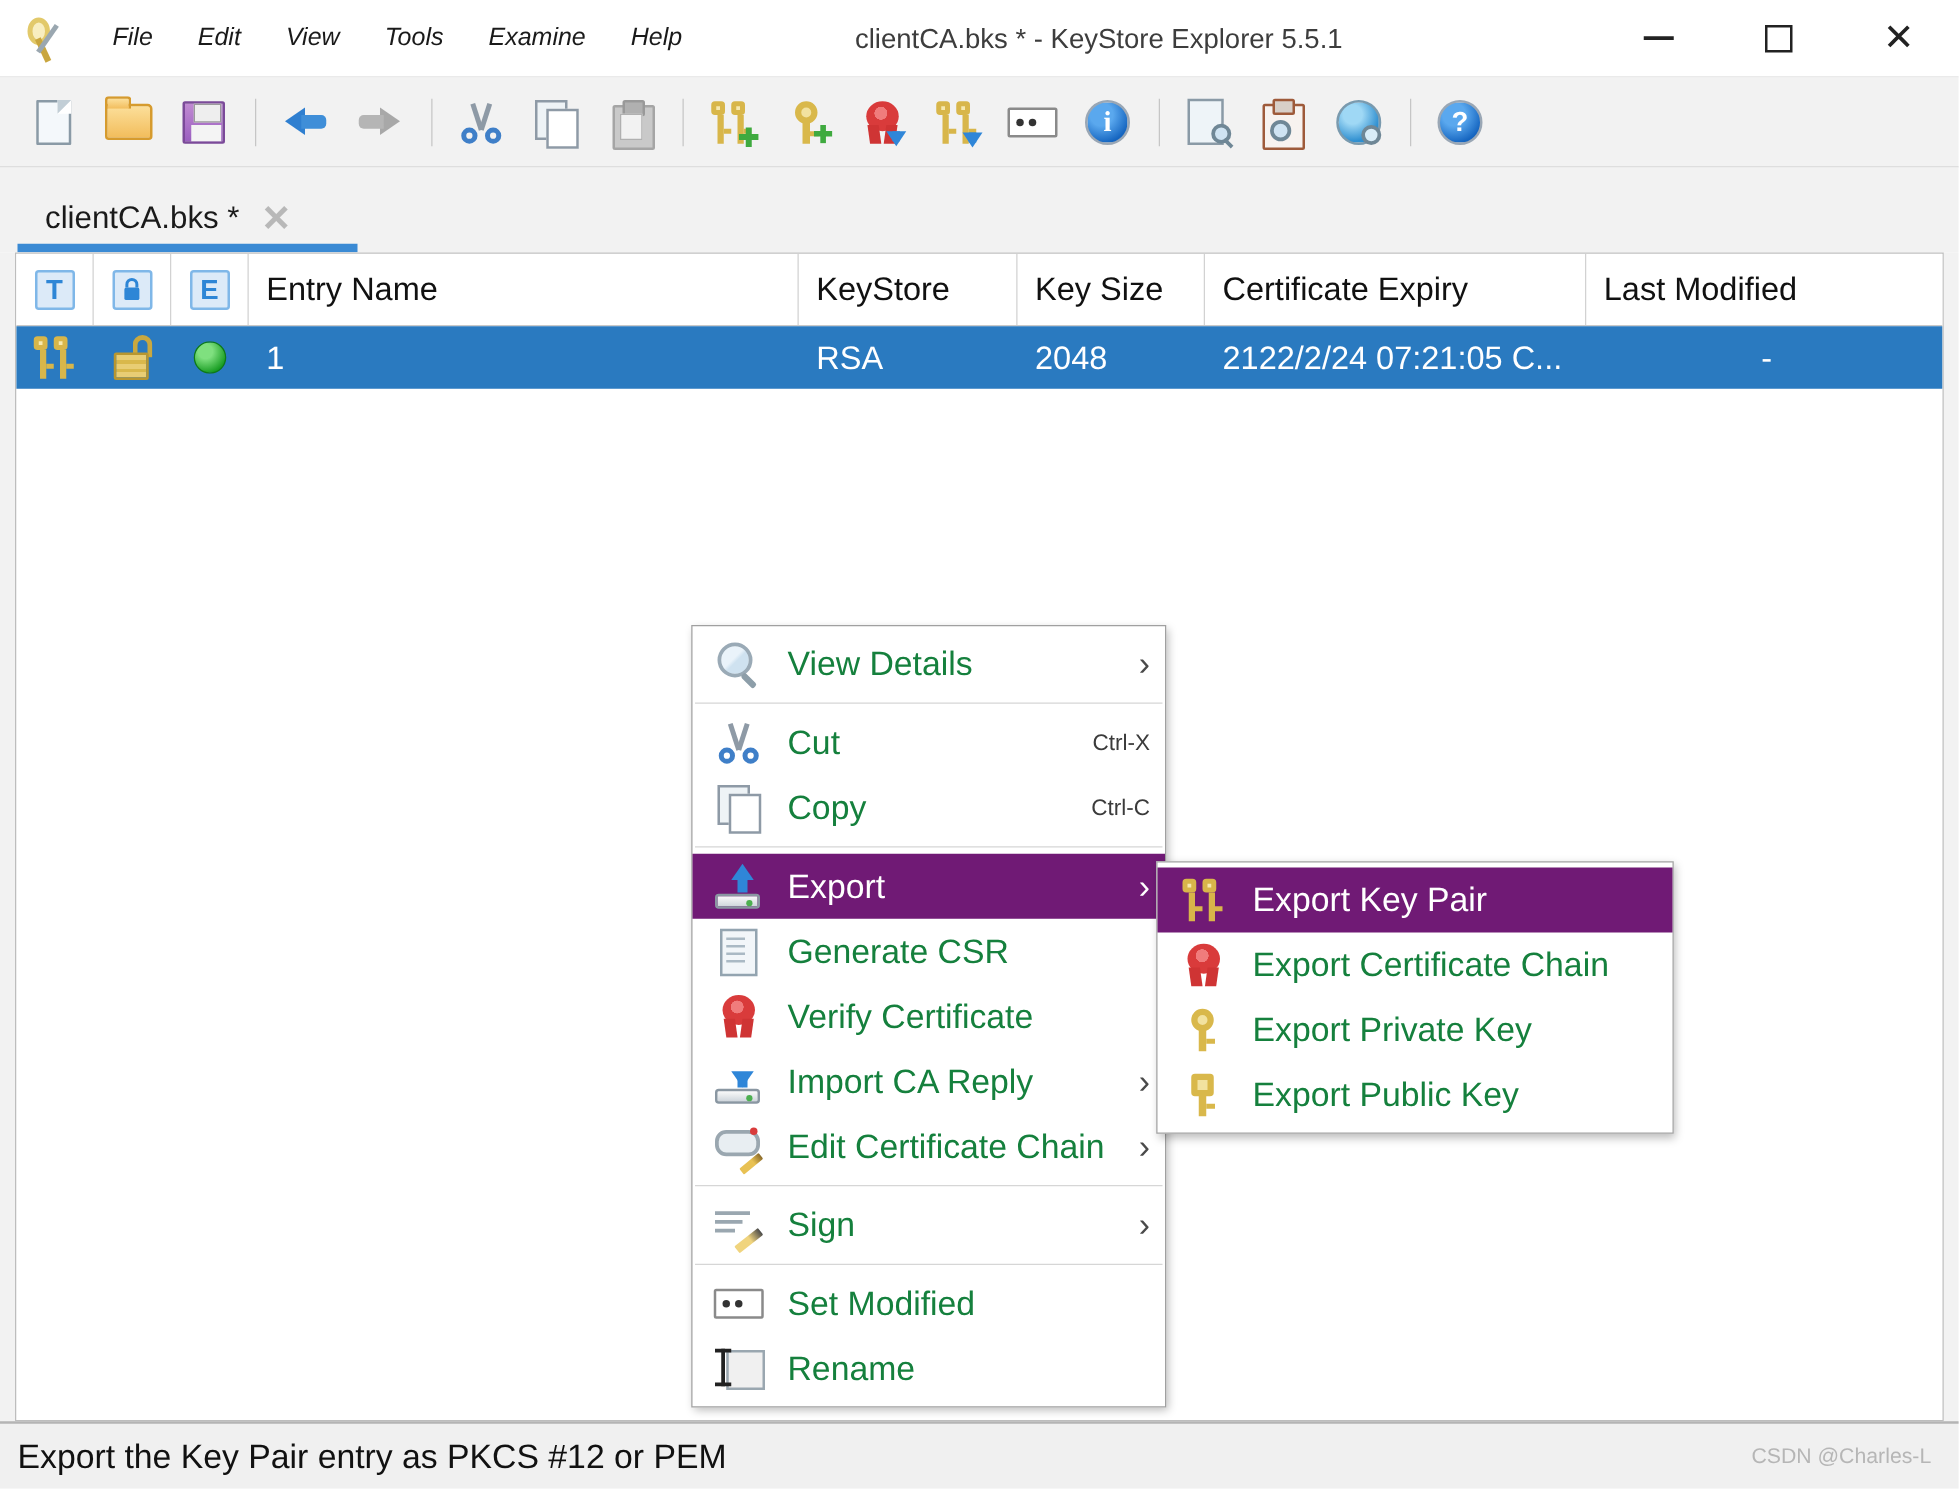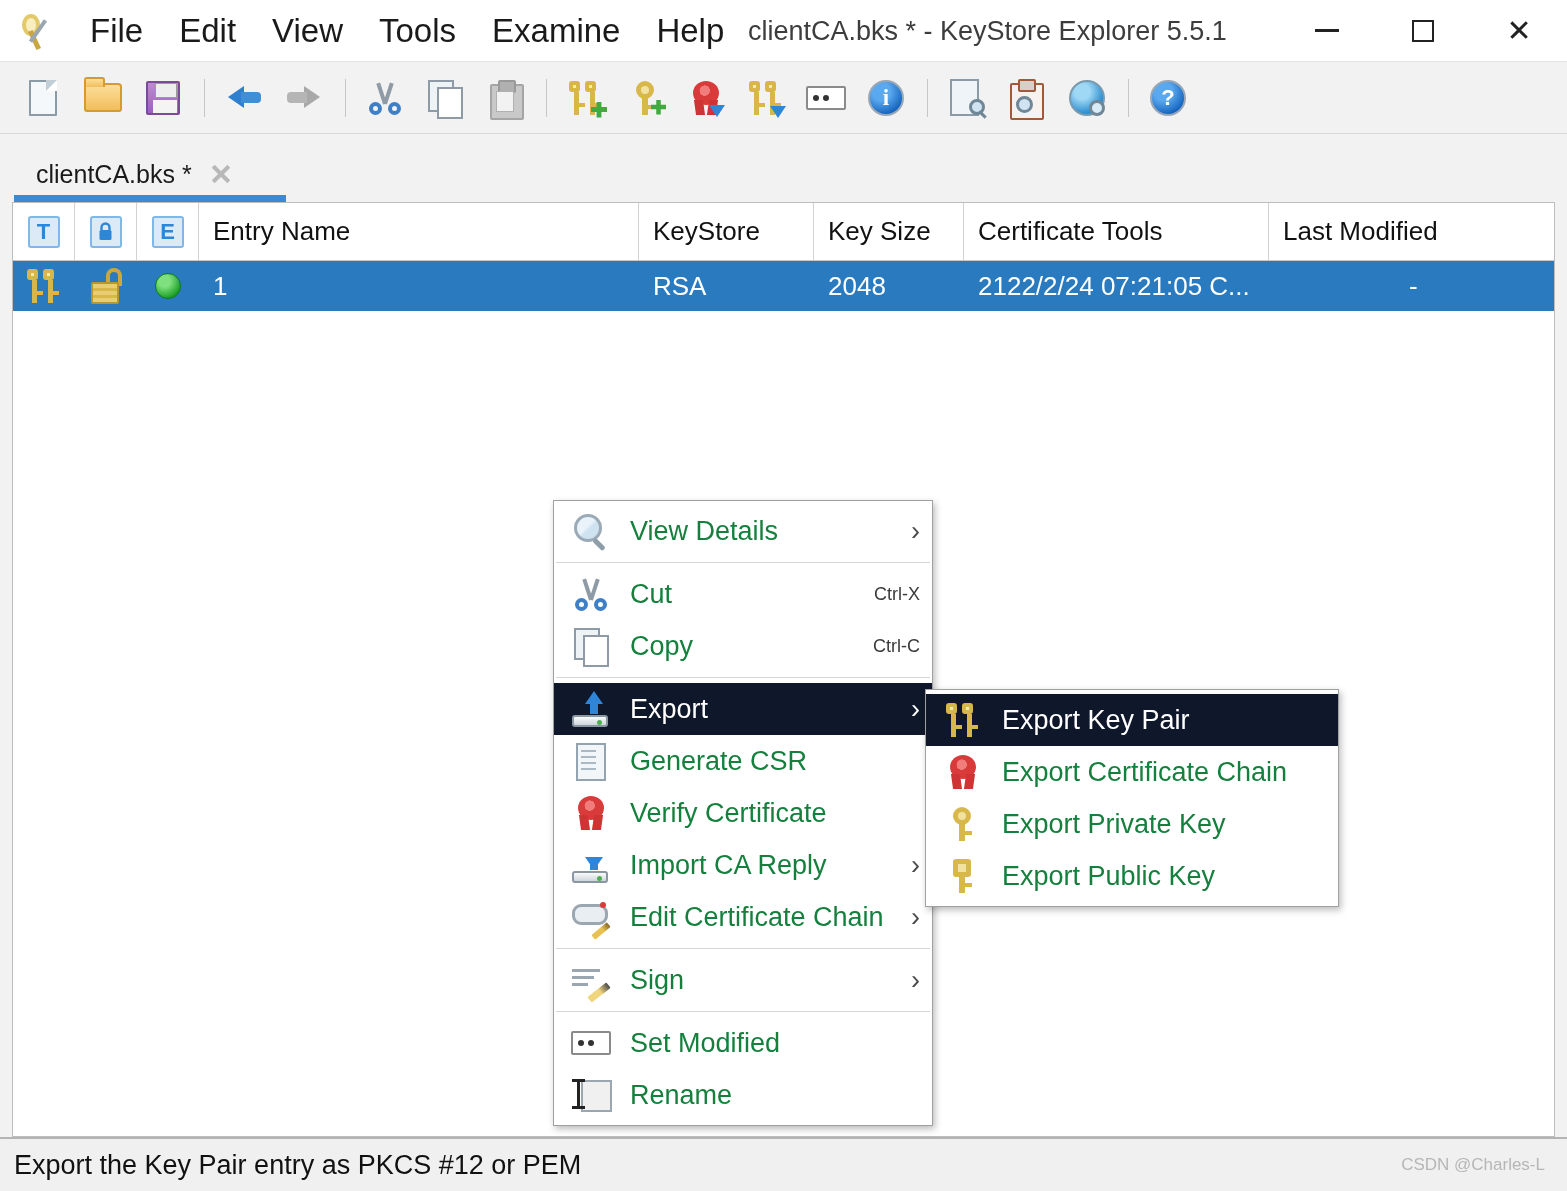--- a/index.html
+++ b/index.html
@@ -33,32 +33,33 @@
     margin-left: 12px; margin-right: 14px;
     position: relative;
     flex: 0 0 46px;
   }
   .menubar {
     display: flex;
     align-items: center;
     height: 100%;
   }
   .menu-item {
-    font-size: 33px;
+    font-size: 20px;
     color: #1a1a1a;
     padding: 6px 18px;
     cursor: default;
     white-space: nowrap;
+    font-style: italic;
   }
   .win-title {
     position: absolute;
-    left: 748px;
+    left: 684px;
     top: 50%;
     transform: translateY(-50%);
-    font-size: 27px;
+    font-size: 22px;
     color: #3d3d3d;
     white-space: nowrap;
   }
   .win-controls {
     position: absolute;
     right: 0; top: 0;
     height: 100%;
     display: flex;
     align-items: center;
   }
@@ -254,21 +255,21 @@
   .ctx-main { left: 553px; top: 298px; width: 380px; }
   .ctx-sub  { left: 925px; top: 487px; width: 414px; z-index: 50; }
   .mi {
     display: flex;
     align-items: center;
     height: 52px;
     padding: 0 12px 0 14px;
     cursor: default;
     position: relative;
   }
-  .mi.selected { background: #0f172a; }
+  .mi.selected { background: #701a75; }
   .mi.selected .mi-label { color: #ffffff; }
   .mi.selected .mi-arrow { color: #ffffff; }
   .mi-icon {
     width: 46px; height: 40px;
     flex: 0 0 46px;
     margin-right: 16px;
     position: relative;
     display: flex; align-items: center; justify-content: center;
   }
   .mi-label {
@@ -819,21 +820,21 @@
               <rect x="2.5" y="8" width="12" height="10" rx="1.5" fill="#2e86d6"></rect>
             </svg>
           </span>
         </div>
         <div class="th icon-col">
           <span class="badge">E</span>
         </div>
         <div class="th c-name">Entry Name</div>
         <div class="th c-alg">KeyStore</div>
         <div class="th c-size">Key Size</div>
-        <div class="th c-exp">Certificate Tools</div>
+        <div class="th c-exp">Certificate Expiry</div>
         <div class="th c-mod">Last Modified</div>
       </div>
 
       <div class="trow">
         <div class="td icon-col">
           <span class="ic-keypair">
             <i class="k l">
                 <i class="hd"></i>
                 <i class="sh"></i>
               </i>

